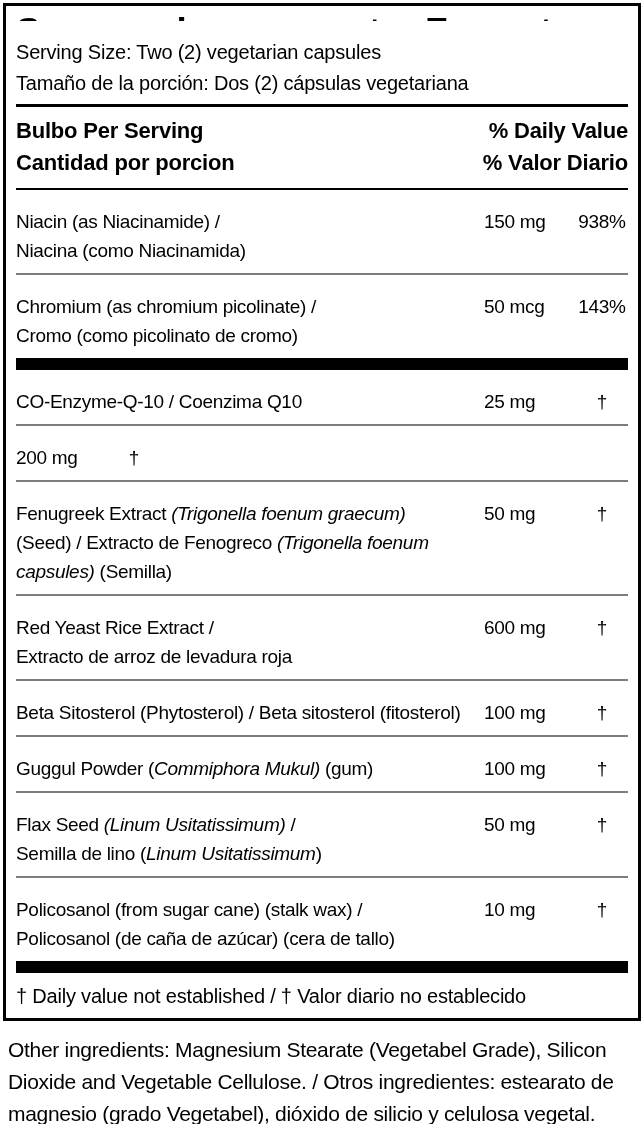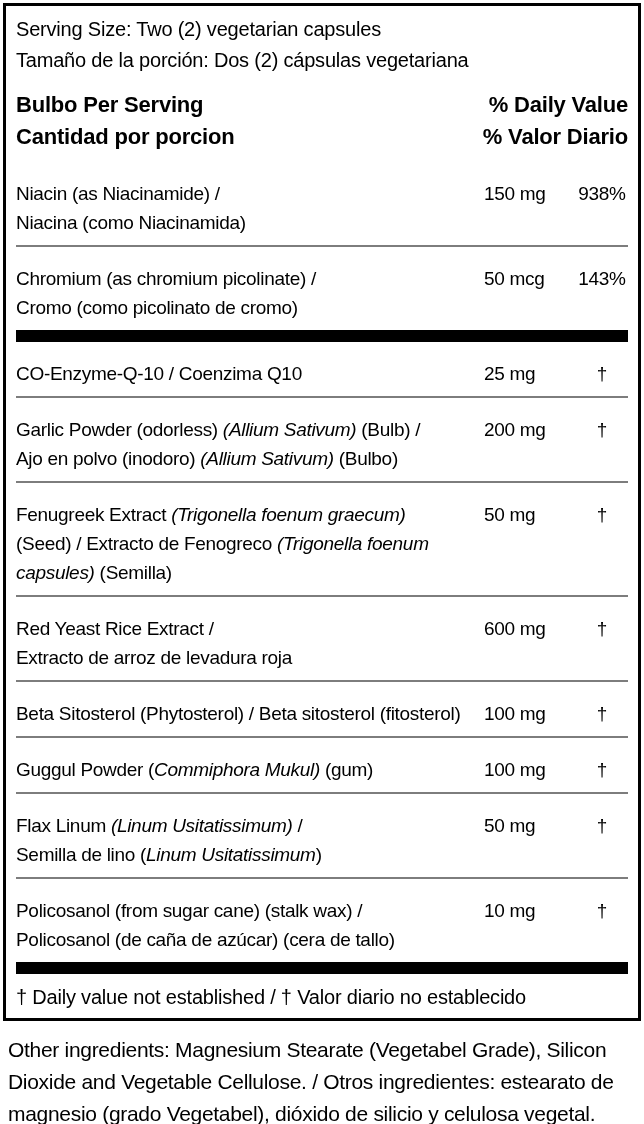--- a/index.html
+++ b/index.html
@@ -125,21 +125,20 @@
     <div class="dv">143%</div>
   </div>
 <div class="sep-thick"></div>
   <div class="row">
     <div class="name"><span>CO-Enzyme-Q-10 / Coenzima Q10</span></div>
     <div class="amt">25 mg</div>
     <div class="dv">†</div>
   </div>
 <div class="sep-thin"></div>
   <div class="row">
-    <div class="name"><span>Garlic Powder (odorless) </span><i>(Allium Sativum)</i><span> (Bulb) /</span><br><span>Ajo en polvo (inodoro) </span><i>(Allium Sativum)</i><span> (Bulbo)</span></div>
     <div class="amt">200 mg</div>
     <div class="dv">†</div>
   </div>
 <div class="sep-thin"></div>
   <div class="row">
     <div class="name"><span>Fenugreek Extract </span><i>(Trigonella foenum graecum)</i><br><span>(Seed) / Extracto de Fenogreco </span><i>(Trigonella foenum</i><br><i>capsules)</i><span> (Semilla)</span></div>
     <div class="amt">50 mg</div>
     <div class="dv">†</div>
   </div>
 <div class="sep-thin"></div>
@@ -155,21 +154,21 @@
     <div class="dv">†</div>
   </div>
 <div class="sep-thin"></div>
   <div class="row">
     <div class="name"><span>Guggul Powder (</span><i>Commiphora Mukul)</i><span> (gum)</span></div>
     <div class="amt">100 mg</div>
     <div class="dv">†</div>
   </div>
 <div class="sep-thin"></div>
   <div class="row">
-    <div class="name"><span>Flax Linum </span><i>(Linum Usitatissimum)</i><span> /</span><br><span>Semilla de lino (</span><i>Linum Usitatissimum</i><span>)</span></div>
+    <div class="name"><span>Flax Seed </span><i>(Linum Usitatissimum)</i><span> /</span><br><span>Semilla de lino (</span><i>Linum Usitatissimum</i><span>)</span></div>
     <div class="amt">50 mg</div>
     <div class="dv">†</div>
   </div>
 <div class="sep-thin"></div>
   <div class="row">
     <div class="name"><span>Policosanol (from sugar cane) (stalk wax) /</span><br><span>Policosanol (de caña de azúcar) (cera de tallo)</span></div>
     <div class="amt">10 mg</div>
     <div class="dv">†</div>
   </div>
 <div class="sep-thick"></div>

